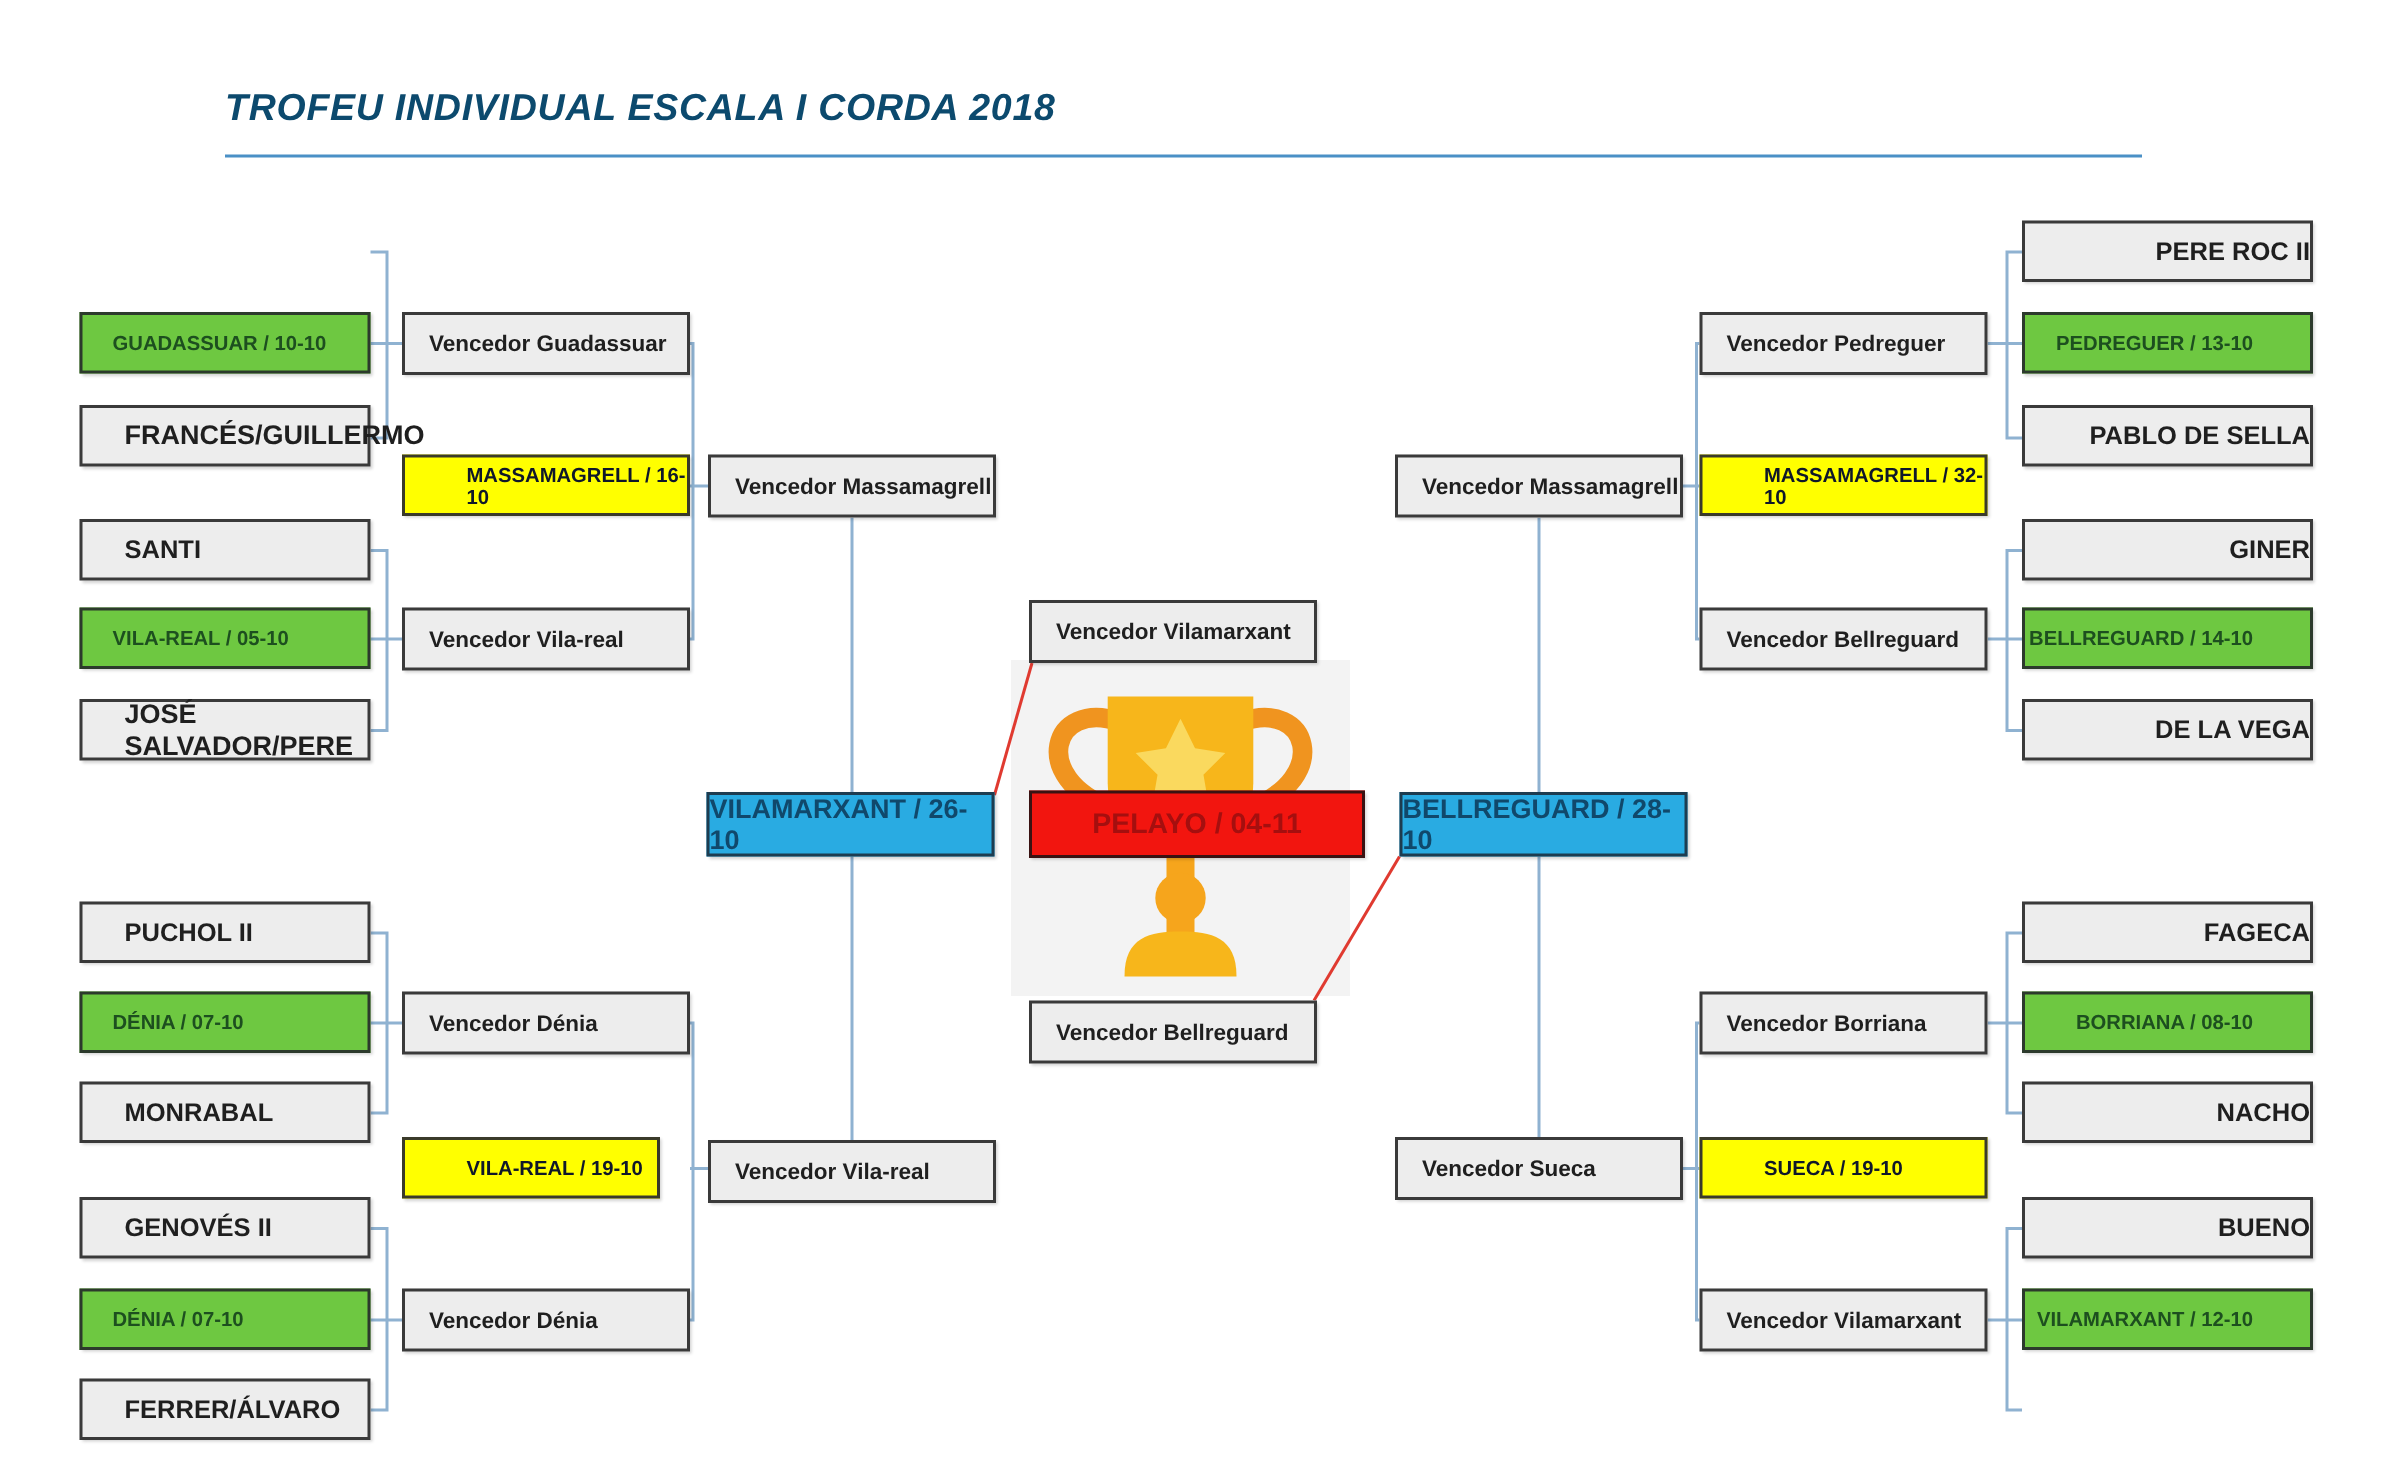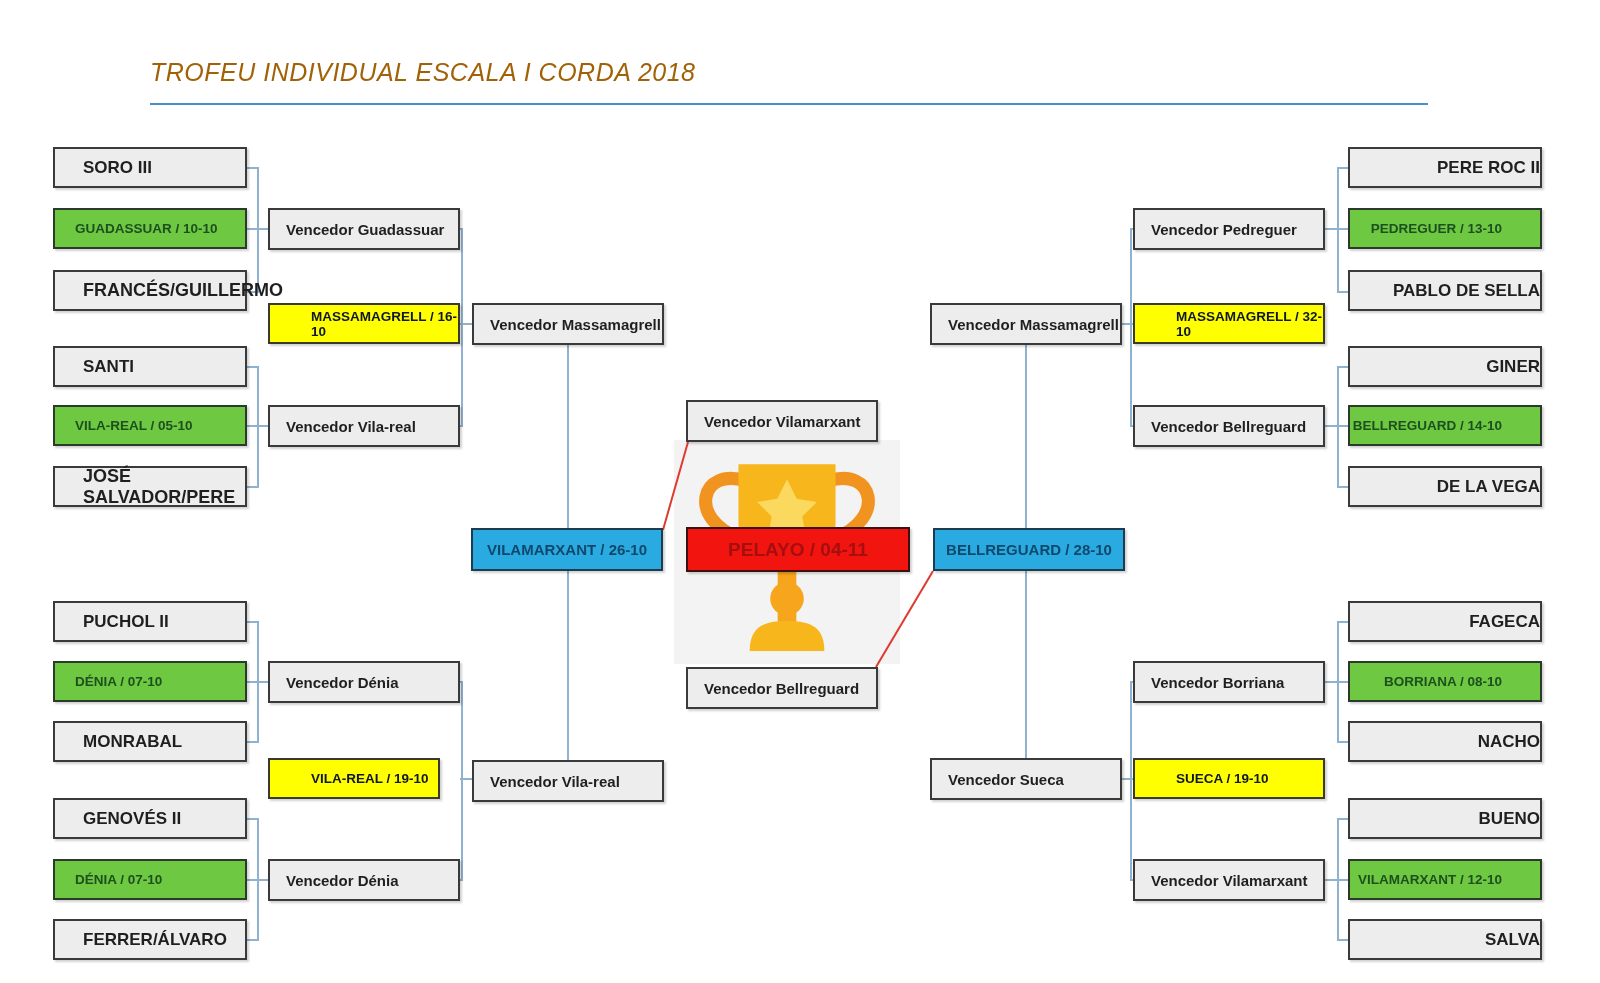--- a/index.html
+++ b/index.html
@@ -1,34 +1,34 @@
 <!DOCTYPE html>
 <html><head>
 <meta charset="utf-8">
 <style>
   html,body{margin:0;padding:0;background:#ffffff;}
   .canvas{position:relative;width:1600px;height:983px;background:#ffffff;overflow:hidden;
           font-family:"Liberation Sans",sans-serif;}
-  .title{position:absolute;left:150px;top:58px;font-size:25px;font-weight:normal;font-style:italic;
-         color:#a16207;letter-spacing:.5px;}
+  .title{position:absolute;left:150px;top:58px;font-size:25px;font-weight:bold;font-style:italic;
+         color:#0c4a6e;letter-spacing:.5px;}
   .title-rule{position:absolute;left:150px;top:103px;width:1278px;height:2px;background:#4a90c6;}
   .conn{position:absolute;left:0;top:0;z-index:2;}
   .trophy-bg{position:absolute;left:674px;top:440px;width:226px;height:224px;background:#f3f3f3;z-index:1;}
   .b{position:absolute;box-sizing:border-box;border:2px solid #3a3a3a;background:#ededed;
      display:flex;align-items:center;color:#1f1f1f;font-weight:bold;z-index:3;
      box-shadow:1.5px 1.5px 2px rgba(0,0,0,.18);}
   .team{width:194px;height:41px;font-size:17px;padding-left:28px;}
   .team.sm{font-size:18px;}
   .team.r{justify-content:flex-end;padding-left:0;}
   .score{width:194px;height:41px;font-size:13.5px;padding-left:20px;}
   .score.r{justify-content:flex-end;padding-left:0;padding-right:38px;}
   .green{background:#6ec841;color:#1d4f1f;border-color:#2c3a2c;}
   .yellow{background:#ffff00;color:#0f172a;border-color:#3a3a2a;padding-left:41px;}
   .venc{width:192px;height:42px;font-size:15px;padding-left:16px;}
-  .blue{width:192px;height:43px;background:#29abe2;color:#10486b;font-size:15px;
+  .blue{width:192px;height:43px;background:#29abe2;color:#10486b;font-size:18px;
         justify-content:center;padding:0;border-color:#1d3c50;}
   .red{width:224px;height:45px;background:#f2150f;color:#a50f0f;font-size:19px;
        justify-content:center;padding:0;border-color:#3a1212;z-index:4;}
 </style>
 </head>
 <body>
 
 <div class="canvas">
 
   <div class="title">TROFEU INDIVIDUAL ESCALA I CORDA 2018</div>
@@ -65,21 +65,20 @@
       <path d="M1348,819 L1338,819 L1338,940 L1348,940 M1325,880 L1348,880"></path>
       <path d="M1133,682 L1131,682 L1131,880 L1133,880 M1122,779 L1133,779"></path>
       <path d="M1026,571 L1026,760"></path>
     </g>
     <g stroke="#e03a30" stroke-width="2" fill="none">
       <path d="M663,530 L688,442"></path>
       <path d="M933,571 L876,667"></path>
     </g>
   </svg>
 
-  <div class="b team" style="left:53px;top:147px">SORO III</div>
   <div class="b score green" style="left:53px;top:208px">GUADASSUAR / 10-10</div>
   <div class="b team sm" style="left:53px;top:270px">FRANCÉS/GUILLERMO</div>
   <div class="b venc" style="left:268px;top:208px">Vencedor Guadassuar</div>
   <div class="b team" style="left:53px;top:346px">SANTI</div>
   <div class="b score green" style="left:53px;top:405px">VILA-REAL / 05-10</div>
   <div class="b team sm" style="left:53px;top:466px">JOSÉ SALVADOR/PERE</div>
   <div class="b venc" style="left:268px;top:405px">Vencedor Vila-real</div>
   <div class="b score yellow" style="left:268px;top:303px;width:192px">MASSAMAGRELL / 16-10</div>
   <div class="b venc" style="left:472px;top:303px">Vencedor Massamagrell</div>
 
@@ -110,18 +109,17 @@
   <div class="b venc" style="left:1133px;top:405px">Vencedor Bellreguard</div>
   <div class="b score yellow" style="left:1133px;top:303px;width:192px">MASSAMAGRELL / 32-10</div>
   <div class="b venc" style="left:930px;top:303px">Vencedor Massamagrell</div>
 
   <div class="b team r" style="left:1348px;top:601px">FAGECA</div>
   <div class="b score green r" style="left:1348px;top:661px">BORRIANA / 08-10</div>
   <div class="b team r" style="left:1348px;top:721px">NACHO</div>
   <div class="b venc" style="left:1133px;top:661px">Vencedor Borriana</div>
   <div class="b team r" style="left:1348px;top:798px">BUENO</div>
   <div class="b score green r" style="left:1348px;top:859px">VILAMARXANT / 12-10</div>
-  <div class="b team r" style="left:1348px;top:919px">SALVA</div>
   <div class="b venc" style="left:1133px;top:859px">Vencedor Vilamarxant</div>
   <div class="b score yellow" style="left:1133px;top:758px;width:192px">SUECA / 19-10</div>
   <div class="b venc" style="left:930px;top:758px">Vencedor Sueca</div>
 
 </div>
 
 </body></html>

